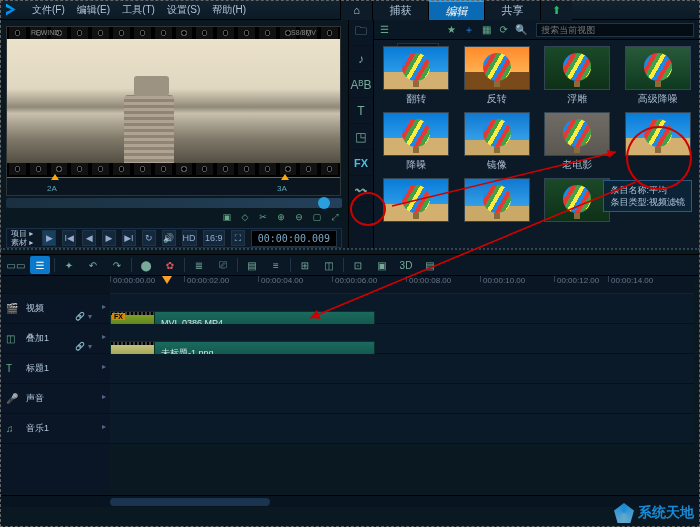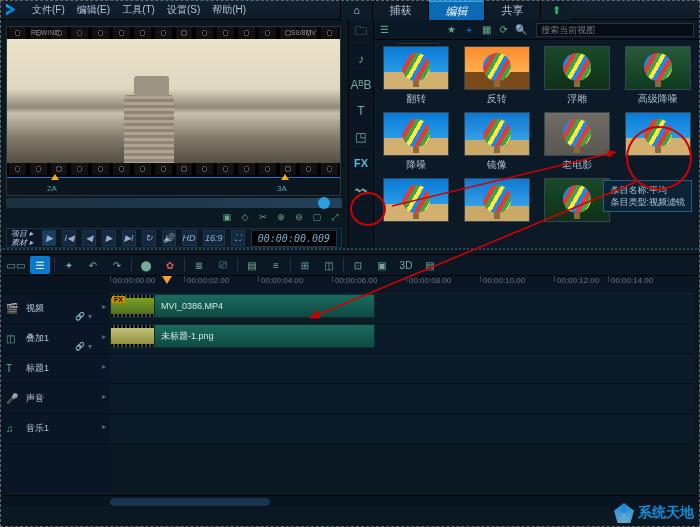--- a/index.html
+++ b/index.html
@@ -56,21 +56,21 @@
   .marker-row { position:absolute; bottom:0; left:0; right:0; height:18px; background:#0a1520; border-top:1px solid #0080e0;}
   .marker { position:absolute; bottom:2px; font-size:8px; color:#5ab;}
   .marker::before{content:"";position:absolute;top:-10px;left:4px;width:0;height:0;border-left:4px solid transparent;border-right:4px solid transparent;border-bottom:6px solid #fa0;}
   .rewind-lbl{position:absolute;top:2px;left:24px;font-size:7px;color:#888;}
   .mov-lbl{position:absolute;top:2px;right:24px;font-size:7px;color:#888;}
 
   .scrubber { margin-top:2px; height:10px; background:linear-gradient(90deg,#1a3040,#24405a); border-radius:2px; position:relative;}
   .scrubber .knob{position:absolute;right:12px;top:-1px;width:12px;height:12px;background:#2a9fde;border-radius:50%;}
   .toolbelt { margin-top:2px; height:14px; display:flex; gap:4px; justify-content:flex-end;}
   .tb{width:14px;height:14px;display:flex;align-items:center;justify-content:center;font-size:9px;color:#6a8;}
-  .controls { margin-top:4px; height:20px; display:flex; align-items:center; gap:6px; background:#0b1826; border:1px solid #1a3048; padding:0 4px;font-style:italic;}
+  .controls { margin-top:4px; height:20px; display:flex; align-items:center; gap:6px; background:#0b1826; border:1px solid #1a3048; padding:0 4px;}
   .controls .lbl-col{display:flex;flex-direction:column;font-size:8px;line-height:9px;width:30px;}
   .pbtn{width:16px;height:16px;display:flex;align-items:center;justify-content:center;background:#12283c;border:1px solid #234;font-size:9px;color:#9ac;cursor:pointer;}
   .pbtn.play{background:#164060;}
   .timecode{background:#000;padding:2px 6px;font-family:monospace;font-size:10px;color:#7ac;border:1px solid #234;}
 
   
   .tool-col { width:26px; background:#0a1624; display:flex; flex-direction:column; border-left:1px solid #000; border-right:1px solid #000;}
   .tool-col .tool{height:26px;display:flex;align-items:center;justify-content:center;font-size:12px;color:#7a9;border-bottom:1px solid #081218;cursor:pointer;}
   .tool-col .tool.fx{font-weight:bold;font-size:11px;color:#5bd;}
 
@@ -110,21 +110,21 @@
   .track-hdrs{position:absolute;top:276px;left:0;width:110px;bottom:34px;background:#0a1626;}
   .thdr{height:30px;border-bottom:1px solid #061018;display:flex;align-items:center;padding:0 6px;gap:6px;position:relative;}
   .thdr .ico{width:14px;color:#6a8;font-size:10px;}
   .thdr .name{font-size:9px;}
   .thdr .tog{position:absolute;right:18px;bottom:2px;font-size:8px;color:#568;}
   .thdr .chev{position:absolute;right:4px;top:8px;font-size:8px;color:#568;}
   .thdr.ruler-gap{height:18px;background:#091420;}
 
   .tracks{position:absolute;top:294px;left:110px;right:6px;bottom:34px;}
   .track{height:30px;border-bottom:1px solid #061018;position:relative;background:#0b1a28;}
-  .clip{position:absolute;top:0;height:24px;background:linear-gradient(#1b6a5e,#0f4a42);border:1px solid #0a3028;display:flex;align-items:center;color:#d0e8e0;font-size:9px;overflow:hidden;}
+  .clip{position:absolute;top:17px;height:24px;background:linear-gradient(#1b6a5e,#0f4a42);border:1px solid #0a3028;display:flex;align-items:center;color:#d0e8e0;font-size:9px;overflow:hidden;}
   .clip .cthumb{width:44px;height:100%;background:linear-gradient(#8a2,#462);border-right:1px solid #0a3028;position:relative;}
   .clip .cthumb::before{content:"";position:absolute;top:0;left:0;right:0;height:3px;background:repeating-linear-gradient(90deg,#000 0 2px,#444 2px 4px);}
   .clip .cthumb::after{content:"";position:absolute;bottom:0;left:0;right:0;height:3px;background:repeating-linear-gradient(90deg,#000 0 2px,#444 2px 4px);}
   .clip .fx-badge{position:absolute;top:1px;left:1px;background:#d68a00;color:#000;font-size:7px;padding:0 2px;font-weight:bold;}
   .clip .clabel{padding-left:6px;}
 
   
   .anno-circle{position:absolute;border:2px solid #d00000;border-radius:50%;pointer-events:none;z-index:20;}
   .anno-arrow{position:absolute;z-index:19;pointer-events:none;}
 

